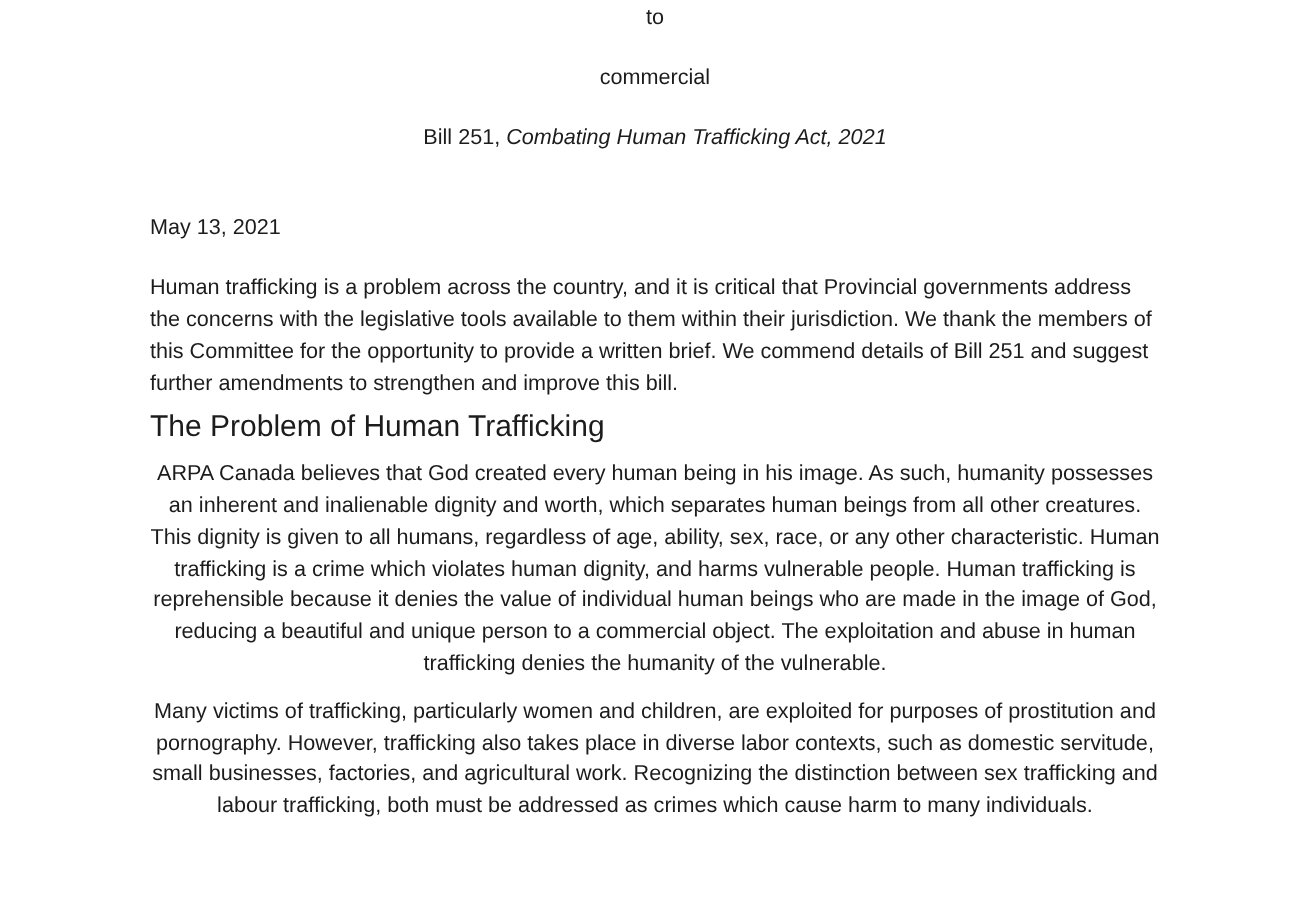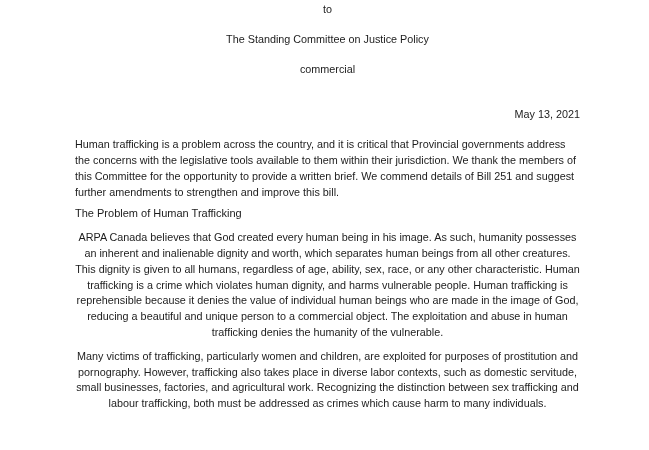--- a/index.html
+++ b/index.html
@@ -23,44 +23,44 @@
   }
   .content p, .content h2 {
     margin: 0;
     font-weight: normal;
   }
   .center { text-align: center; }
   .hdr-line { margin-bottom: 14px !important; }
   .bill-line { margin-bottom: 0 !important; }
   .italic { font-style: italic; }
   .date-line {
-    text-align: right;
+    text-align: left;
     margin-top: 30px !important;
   }
   .para-intro { margin-top: 14px !important; }
   .section-heading {
     margin-top: 6px !important;
     font-weight: bold;
-    font-size: 11px;
+    font-size: 15px;
     line-height: 15.8px;
   }
   .para { margin-top: 8px !important; text-align: center; }
 </style>
 </head>
 <body>
 
 <div class="page">
   <div class="content">
 
     <p class="center hdr-line">to</p>
 
-    <p class="center hdr-line">The Standing Committee on Justice Policy</p>
 
     <p class="center hdr-line">commercial</p>
 
+    <p class="center bill-line"><span>Bill 251, </span><span class="italic">Combating Human Trafficking Act, 2021</span></p>
 
     <p class="date-line">May 13, 2021</p>
 
     <p class="para-intro">Human trafficking is a problem across the country, and it is critical that Provincial governments address the concerns with the legislative tools available to them within their jurisdiction. We thank the members of this Committee for the opportunity to provide a written brief. We commend details of Bill 251 and suggest further amendments to strengthen and improve this bill.</p>
 
     <h2 class="section-heading">The Problem of Human Trafficking</h2>
 
     <p class="para">ARPA Canada believes that God created every human being in his image. As such, humanity possesses an inherent and inalienable dignity and worth, which separates human beings from all other creatures. This dignity is given to all humans, regardless of age, ability, sex, race, or any other characteristic. Human trafficking is a crime which violates human dignity, and harms vulnerable people. Human trafficking is reprehensible because it denies the value of individual human beings who are made in the image of God, reducing a beautiful and unique person to a commercial object. The exploitation and abuse in human trafficking denies the humanity of the vulnerable.</p>
 
     <p class="para">Many victims of trafficking, particularly women and children, are exploited for purposes of prostitution and pornography. However, trafficking also takes place in diverse labor contexts, such as domestic servitude, small businesses, factories, and agricultural work. Recognizing the distinction between sex trafficking and labour trafficking, both must be addressed as crimes which cause harm to many individuals.</p>

